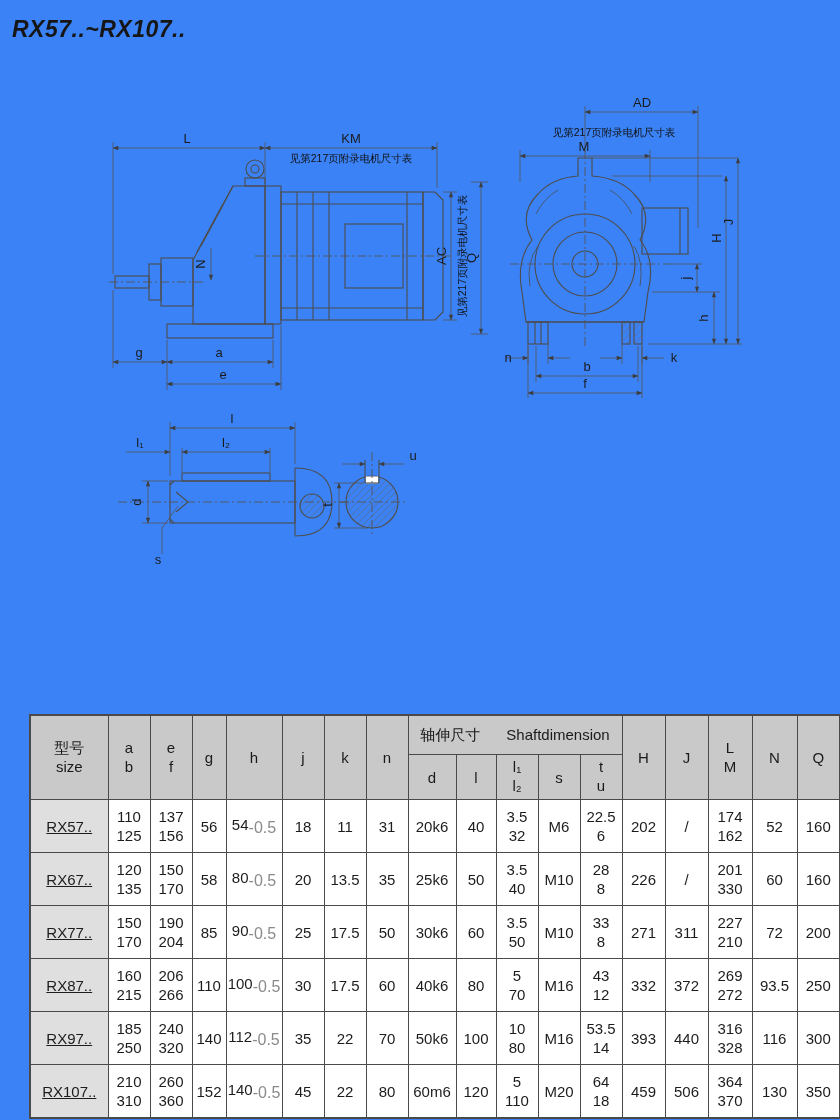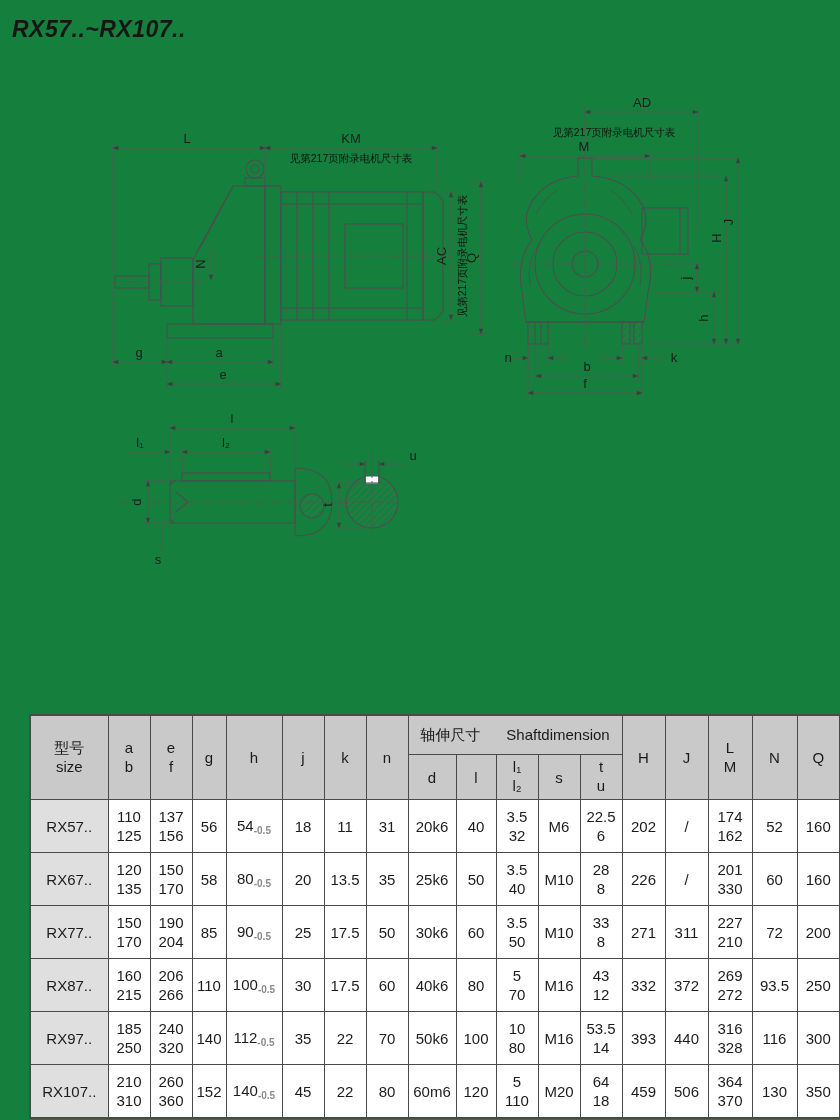--- a/index.html
+++ b/index.html
@@ -1,35 +1,35 @@
 <!DOCTYPE html>
 <html><head>
 <meta charset="utf-8">
 <style>
   html,body{margin:0;padding:0;background:#fff;}
-  #page{position:relative;width:840px;height:1120px;background:#15803d;overflow:hidden;
+  #page{position:relative;width:840px;height:1120px;background:#3b82f6;overflow:hidden;
         font-family:"Liberation Sans",sans-serif;color:#1a1a1a;}
   #title{position:absolute;left:12px;top:16px;font-size:23px;font-weight:bold;
          font-style:italic;letter-spacing:.5px;color:#161616;}
   .drw{position:absolute;}
   svg text{font-family:"Liberation Sans",sans-serif;}
   svg .dl{font-size:13px;fill:#1b1b1b;}
   svg .note{font-size:10.5px;fill:#111;}
   
   #tblwrap{position:absolute;left:15px;top:714px;}
   table{border-collapse:collapse;table-layout:fixed;width:810px;border:2px solid #4a4a4a;margin-left:14px;}
   th,td{border:1px solid #4a4a4a;text-align:center;vertical-align:middle;padding:0;}
   thead th{background:#c9c9c9;font-weight:normal;font-size:15px;color:#1a1a1a;}
   thead tr:nth-child(1) th{height:38px;}
   thead tr:nth-child(2) th{height:44px;}
   tbody td{height:52px;font-size:15px;background:#fff;color:#1c1c1c;}
-  tbody td.rowhead{background:#dfdfdf;}
+  tbody td.rowhead{background:#dfdfdf;text-decoration:underline;}
   .stack div{line-height:1.3;}
   th .stack div{line-height:1.25;}
-  .tol{font-size:10px;color:#8a8a8a;vertical-align:-3px;font-weight:bold;}
+  .tol{font-size:16px;color:#8a8a8a;vertical-align:-3px;}
   .gap{margin-left:26px;text-align:right;}
 </style>
 </head>
 <body>
 
 <div id="page">
 
   <div id="title">RX57..~RX107..</div>
 
   <svg class="drw" style="left:105px;top:128px" width="385" height="262" viewBox="0 0 385 262">

